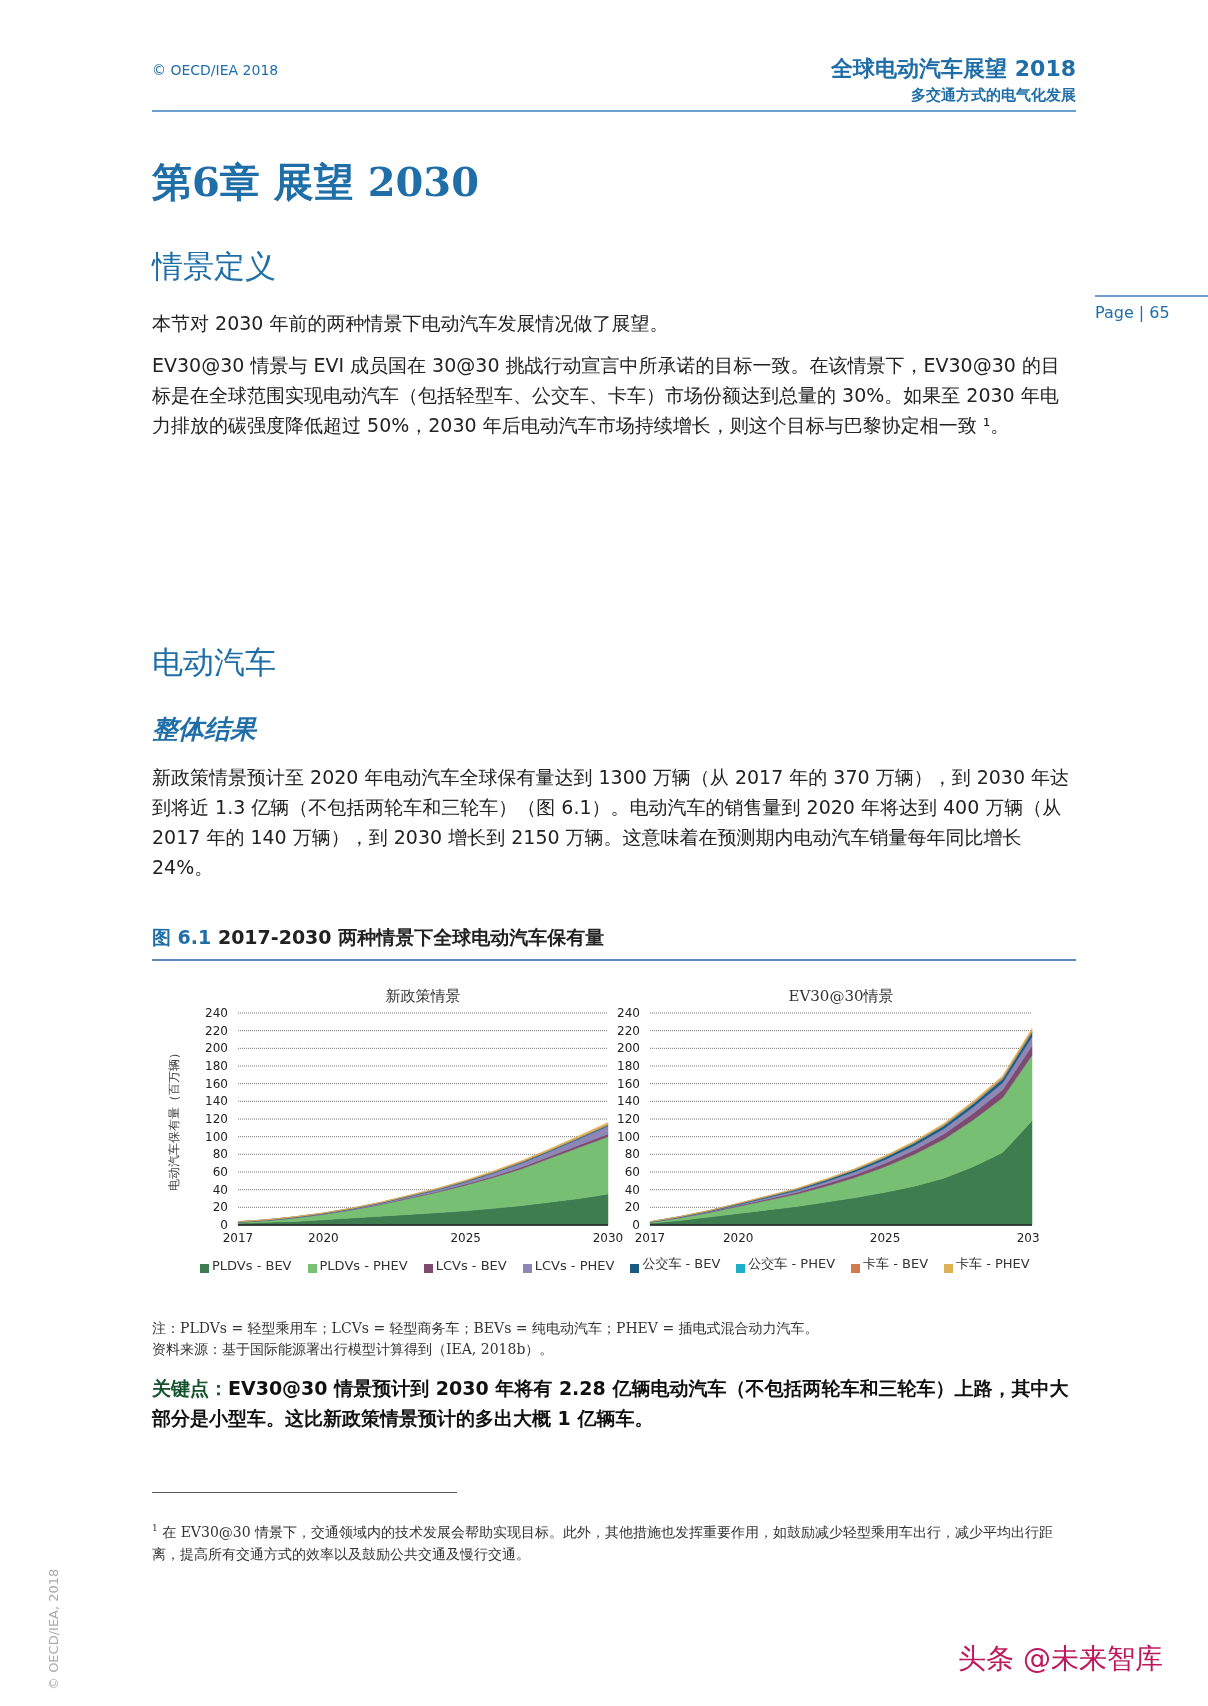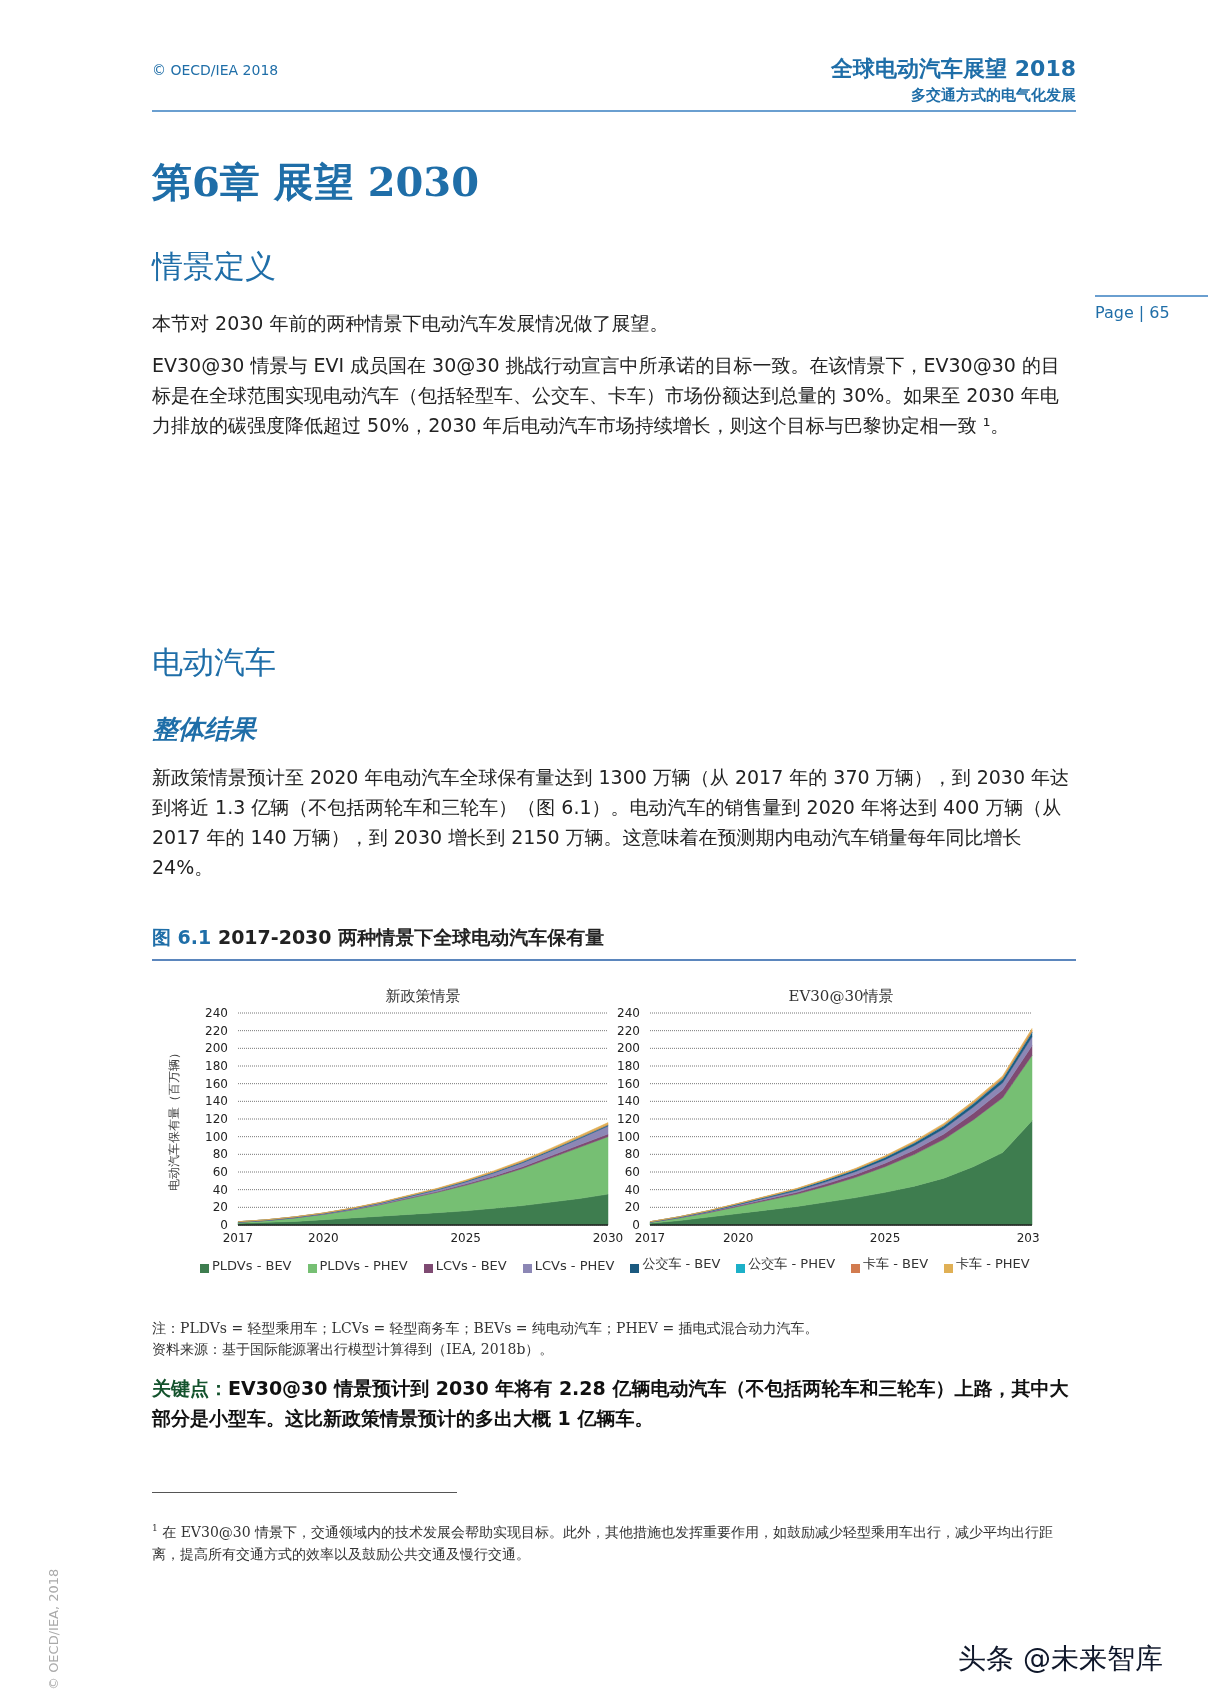--- a/index.html
+++ b/index.html
@@ -24,21 +24,21 @@
   .legend { left:200px; top:1255px; width:840px; display:flex; gap:16px; font-size:13px; color:#333; }
   .legend .it { display:flex; align-items:flex-end; gap:3px; }
   .legend .sw { width:9px; height:9px; display:inline-block; }
   .note { left:152px; top:1318px; font-size:14px; line-height:21px; color:#333; font-family:"DejaVu Serif","Liberation Serif",serif; }
   .keypoint { left:152px; top:1373px; width:924px; font-size:19px; line-height:30px; font-weight:bold; color:#111; }
   .keypoint .k { color:#14532d; }
   .fn-rule { left:152px; top:1492px; width:305px; height:1px; background:#555; }
   .fn { left:152px; top:1517px; width:924px; font-size:14px; line-height:22px; color:#333; font-family:"DejaVu Serif","Liberation Serif",serif; }
   .fn sup { font-size:9px; }
   .side-copy { left:46px; top:1690px; font-size:13px; color:#aaa; transform:rotate(-90deg); transform-origin:left top; white-space:nowrap; }
-  .watermark { left:958px; top:1640px; font-size:28px; color:#0f172a; }
+  .watermark { left:958px; top:1640px; font-size:28px; color:#be185d; }
 </style>
 </head>
 <body>
 
 <div class="abs hdr-left">© OECD/IEA 2018</div>
 <div class="abs hdr-title">全球电动汽车展望 2018</div>
 <div class="abs hdr-sub">多交通方式的电气化发展</div>
 <div class="abs hdr-rule"></div>
 <div class="abs page-rule"></div>
 <div class="abs page-num">Page | 65</div>

